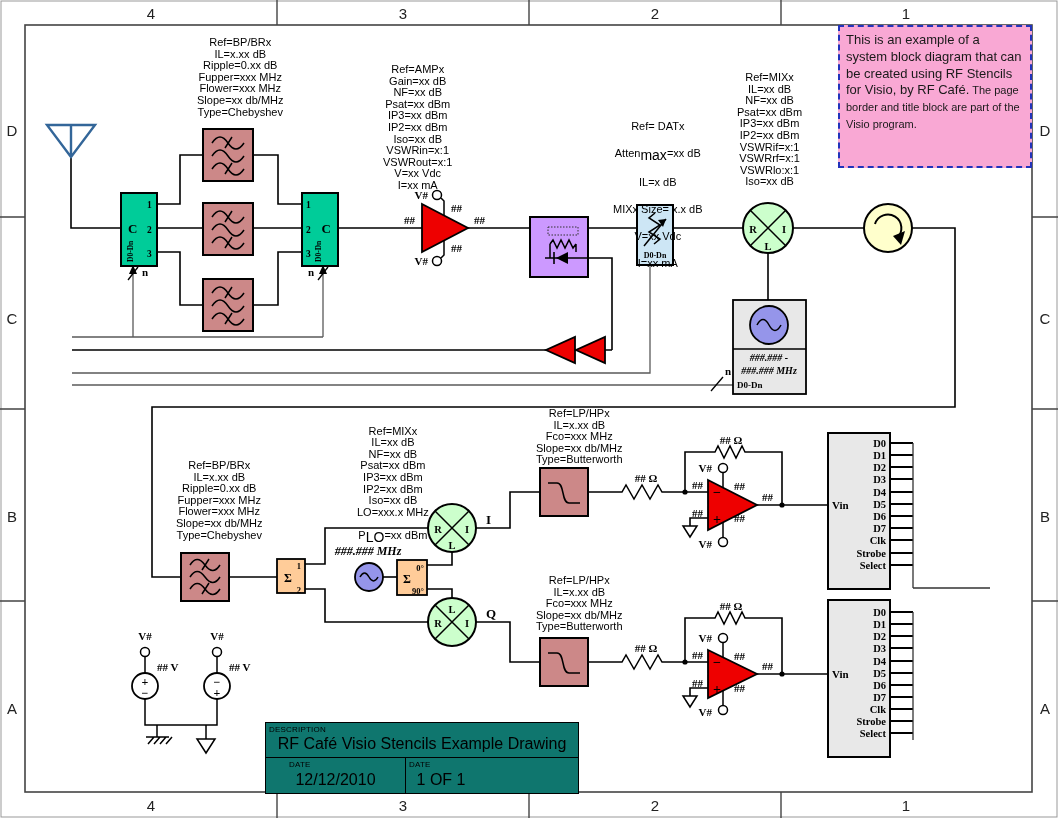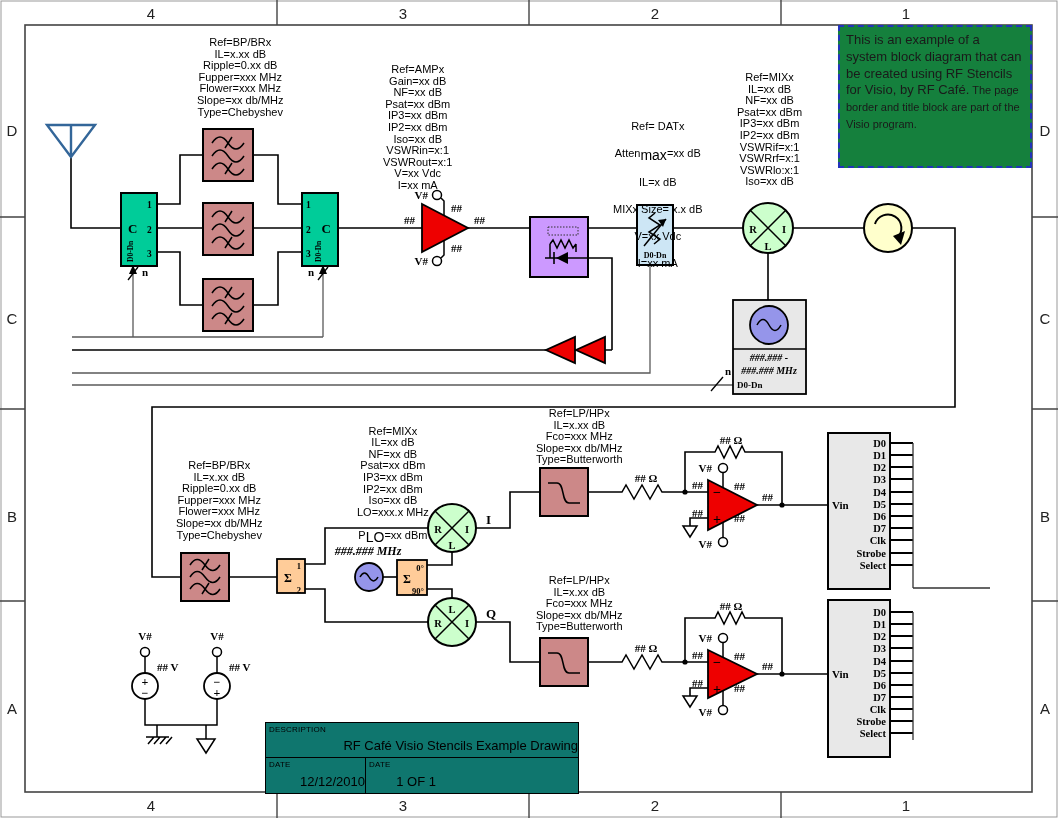--- a/index.html
+++ b/index.html
@@ -2,31 +2,31 @@
 <html><head>
 <meta charset="utf-8">
 <style>
   html,body{margin:0;padding:0;background:#fff;}
   #stage{position:relative;width:1058px;height:818px;background:#ffffff;overflow:hidden;
          font-family:"Liberation Sans",sans-serif;}
   svg{position:absolute;left:0;top:0;}
   .zone{position:absolute;font:15px "Liberation Sans",sans-serif;color:#222;transform:translate(-50%,-50%);}
   .spec{position:absolute;font:11px/11.6px "Liberation Sans",sans-serif;color:#000;white-space:pre-line;text-align:center;}
   .spec sub{font-size:14px;}
-  #notebox{position:absolute;left:838px;top:25px;width:178px;height:129px;background:#15803d;
+  #notebox{position:absolute;left:838px;top:25px;width:178px;height:129px;background:#f9a8d4;
            border:2px dashed #2233bb;padding:5px 6px;color:#1a1a1a;
            font:13px/16.8px "Liberation Sans",sans-serif;}
   #notebox .small{font-size:11px;}
   #titleblock{position:absolute;left:265px;top:722px;width:312px;height:70px;border:1.5px solid #000;
               background:#0f766e;font-family:"Liberation Sans",sans-serif;color:#000;}
   .tb-row1{position:relative;height:33.5px;border-bottom:1.5px solid #000;}
   .tb-row2{position:relative;height:35px;display:flex;}
   .tb-label{position:absolute;left:3px;top:2px;font-size:8px;letter-spacing:.2px;}
-  .tb-value{position:absolute;left:0;right:0;bottom:4px;text-align:right;font-size:13px;}
-  .tb-cell{position:relative;height:100%;}
+  .tb-value{position:absolute;left:0;right:0;bottom:4px;text-align:center;font-size:16px;}
+  .tb-cell{position:relative;height:100%;margin-left:20px;}
   .tb-cell+.tb-cell{border-left:1.5px solid #000;}
   svg text{font-family:"Liberation Serif",serif;font-weight:bold;fill:#000;}
   .wire{stroke:#000;stroke-width:1.6;fill:none;}
   .ctrl{stroke:#5a5a5a;stroke-width:1.3;fill:none;}
   .sym{stroke:#000;stroke-width:1.5;fill:none;}
 </style>
 </head>
 <body>
 
 <div id="stage">

